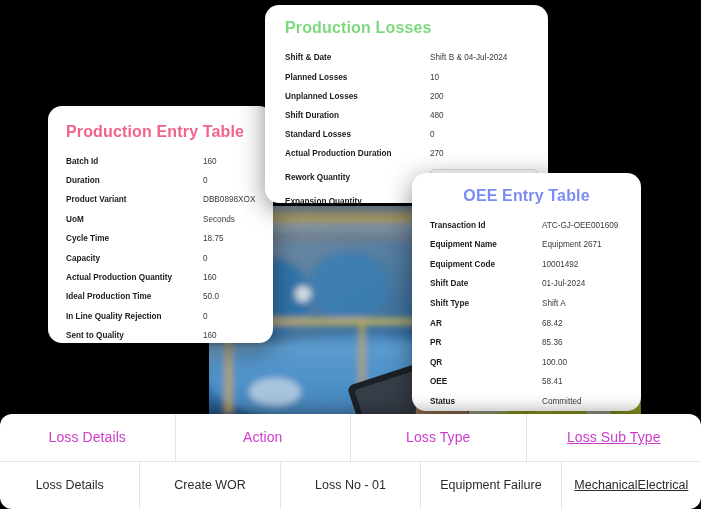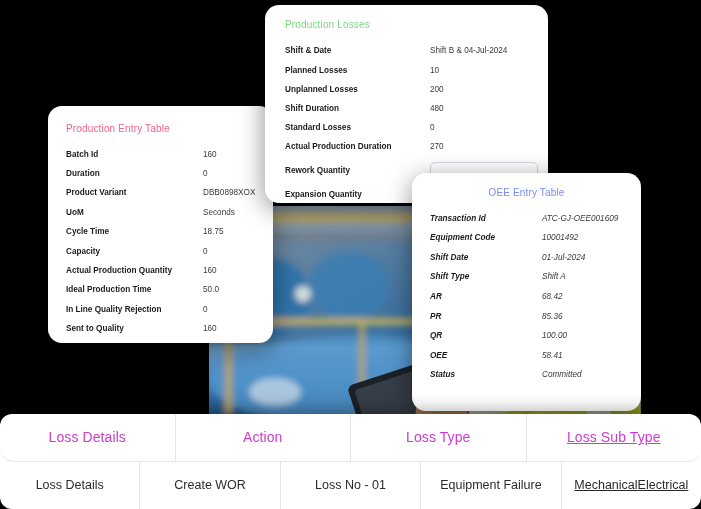--- a/index.html
+++ b/index.html
@@ -31,22 +31,22 @@
   
   .card {
     position: absolute;
     background: #ffffff;
     border-radius: 14px;
     box-shadow: 0 6px 26px rgba(0,0,0,0.45);
     box-sizing: border-box;
   }
 
   .card-title {
-    font-size: 10px;
-    font-weight: normal;
+    font-size: 16px;
+    font-weight: bold;
     letter-spacing: 0.15px;
     white-space: nowrap;
   }
 
   .rows { display: block; }
 
   .row {
     display: flex;
     align-items: center;
     font-size: 8.2px;
@@ -109,41 +109,40 @@
     top: 173px;
     width: 229px;
     height: 238px;
     padding: 14px 18px 8px 18px;
   }
   #card-oee-entry .card-title {
     color: #7b8cf4;
     text-align: center;
     margin-bottom: 11px;
   }
-  #card-oee-entry .row { height: 19.6px; font-style: italic; }
+  #card-oee-entry .row { height: 19.6px; }
   #card-oee-entry .row .lbl { width: 112px; }
 
   
   #loss-table {
     position: absolute;
     left: 0px;
     top: 414px;
     width: 701px;
     height: 95px;
     background: #ffffff;
     border-radius: 12px;
     box-shadow: 0 -3px 18px rgba(0,0,0,0.35);
     overflow: hidden;
     display: flex;
     flex-direction: column;
   }
   #loss-table .trow {
     display: flex;
     width: 100%;
-    border-radius: 14px;
   }
   #loss-table .trow.head { height: 47px; border-bottom: 1px solid #e4e4e7; }
   #loss-table .trow.body { height: 48px; }
   #loss-table .cell {
     flex: 1 1 0;
     display: flex;
     align-items: center;
     justify-content: center;
     text-align: center;
     border-right: 1px solid #e4e4e7;
@@ -344,20 +343,24 @@
 </div>
 
 <div class="card" id="card-oee-entry">
   <div class="card-title">OEE Entry Table</div>
   <div class="rows">
     <div class="row">
       <span class="lbl">Transaction Id</span>
       <span class="val">ATC-GJ-OEE001609</span>
     </div>
     <div class="row">
+      <span class="lbl">Equipment Name</span>
+      <span class="val">Equipment 2671</span>
+    </div>
+    <div class="row">
       <span class="lbl">Equipment Code</span>
       <span class="val">10001492</span>
     </div>
     <div class="row">
       <span class="lbl">Shift Date</span>
       <span class="val">01-Jul-2024</span>
     </div>
     <div class="row">
       <span class="lbl">Shift Type</span>
       <span class="val">Shift A</span>

